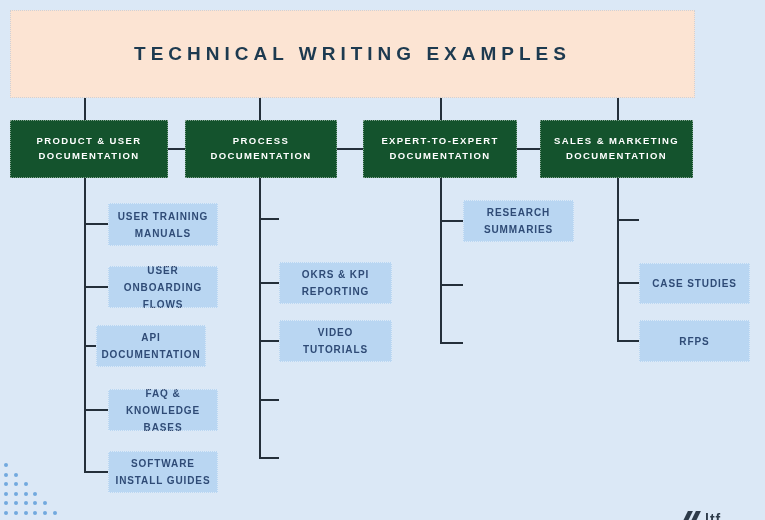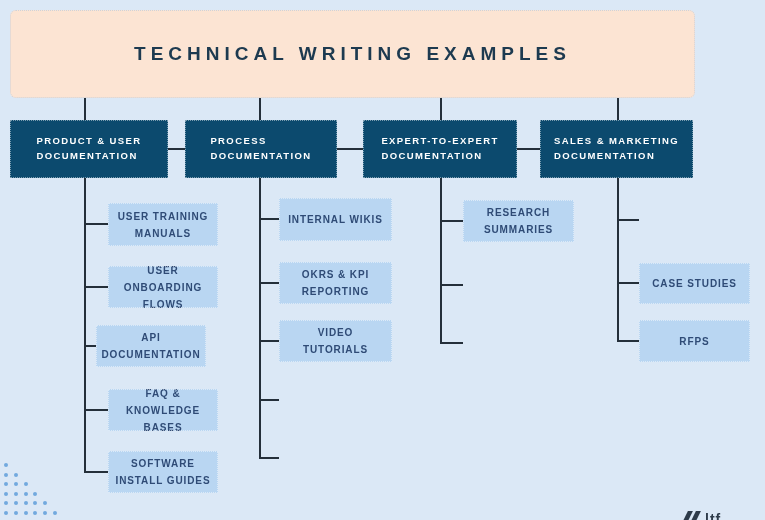--- a/index.html
+++ b/index.html
@@ -3,29 +3,29 @@
 <meta charset="utf-8">
 <style>
   html,body{margin:0;padding:0;background:#dbe8f6;}
   .page{
     position:relative;width:765px;height:520px;overflow:hidden;
     background:#dbe8f6;font-family:"Liberation Sans", sans-serif;
   }
   .banner{
     position:absolute;left:10px;top:10px;width:685px;height:88px;
     background:#fce4d3;display:flex;align-items:center;justify-content:center;
-    outline:1px dotted rgba(170,195,220,.55);outline-offset:-1px;border-radius:6px;
+    outline:1px dotted rgba(170,195,220,.55);outline-offset:-1px;
   }
   .banner-title{
     color:#1d3a50;font-size:19px;font-weight:800;letter-spacing:5px;
     text-transform:uppercase;white-space:nowrap;
   }
   .cat-box{
-    position:absolute;height:58px;top:120px;background:#0c4a6e;
-    display:flex;align-items:center;justify-content:center;
+    position:absolute;height:58px;top:120px;background:#14532d;
+    display:flex;align-items:center;justify-content:center;text-align:center;
     outline:1px dotted rgba(255,255,255,.45);outline-offset:-1px;
   }
   .cat-label{
     color:#ffffff;font-size:9.5px;font-weight:bold;letter-spacing:1.4px;
     white-space:pre-line;line-height:1.55;text-transform:uppercase;
   }
   .sub-box{
     position:absolute;background:#b9d6f2;
     display:flex;align-items:center;justify-content:center;text-align:center;
     outline:1px dotted rgba(255,255,255,.5);outline-offset:-1px;
@@ -112,23 +112,20 @@
 INSTALL GUIDES</span>
   </div>
 
   <div class="line" style="left:259px;top:178px;width:2px;height:281px;"></div>
   <div class="line" style="left:259px;top:218px;width:20px;height:2px;"></div>
   <div class="line" style="left:259px;top:282px;width:20px;height:2px;"></div>
   <div class="line" style="left:259px;top:340px;width:20px;height:2px;"></div>
   <div class="line" style="left:259px;top:399px;width:20px;height:2px;"></div>
   <div class="line" style="left:259px;top:457px;width:20px;height:2px;"></div>
 
-  <div class="sub-box" style="left:279px;top:198px;width:113px;height:43px;">
-    <span class="sub-label">INTERNAL WIKIS</span>
-  </div>
   <div class="sub-box" style="left:279px;top:262px;width:113px;height:42px;">
     <span class="sub-label">OKRS &amp; KPI
 REPORTING</span>
   </div>
   <div class="sub-box" style="left:279px;top:320px;width:113px;height:42px;">
     <span class="sub-label">VIDEO
 TUTORIALS</span>
   </div>
 
   <div class="line" style="left:440px;top:178px;width:2px;height:166px;"></div>

